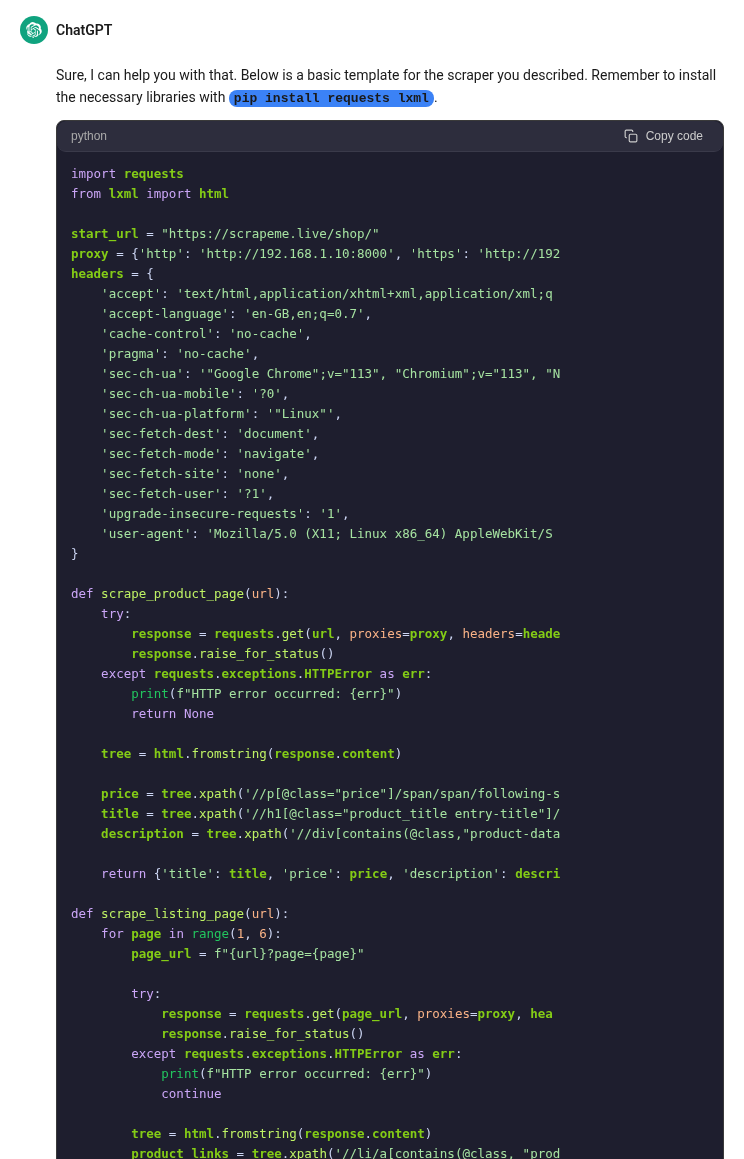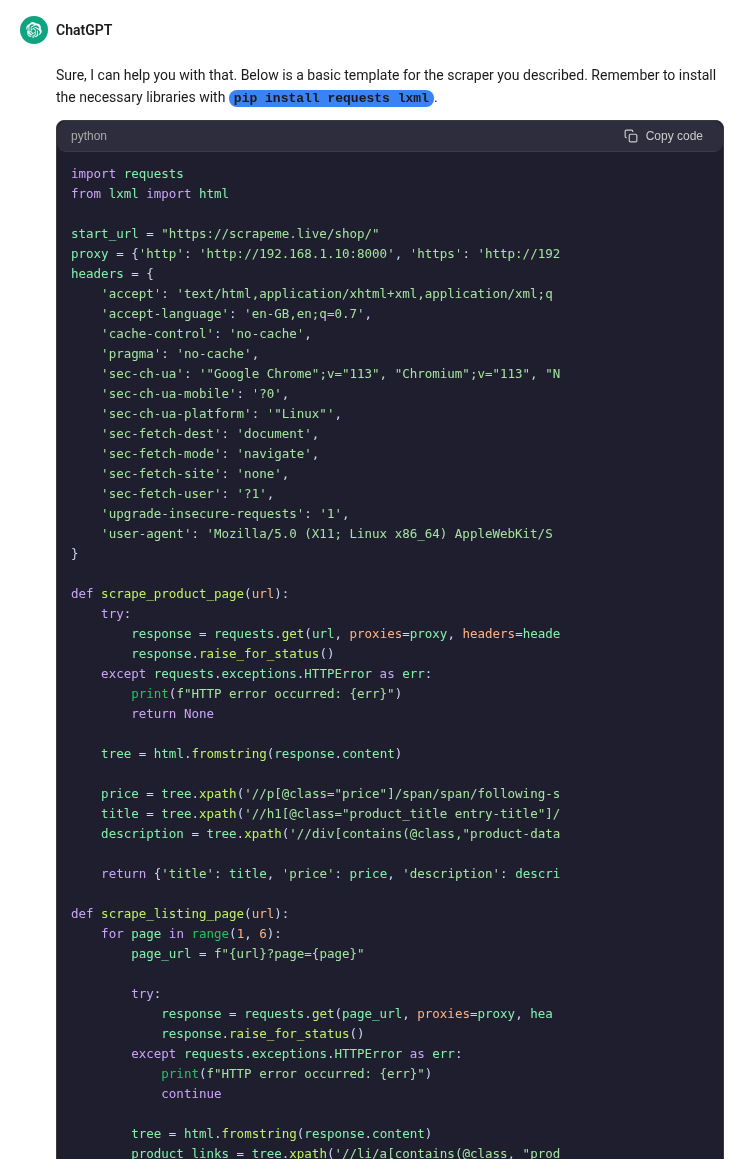--- a/index.html
+++ b/index.html
@@ -114,21 +114,21 @@
     }
 
     .code-content pre {
       margin: 0;
       white-space: pre;
     }
 
     
     .kw { color: #cba6f7; } 
     .str { color: #a6e3a1; } 
-    .var { color: #86efac; } 
+    .var { color: #84cc16; font-weight: bold; } 
     .fn { color: #bef264; } 
     .param { color: #fab387; } 
     .num { color: #fab387; } 
     .punc { color: #cdd6f4; }
     .builtin { color: #22c55e; }
   </style>
 </head>
 <body>
 
 <div class="chat-container">

